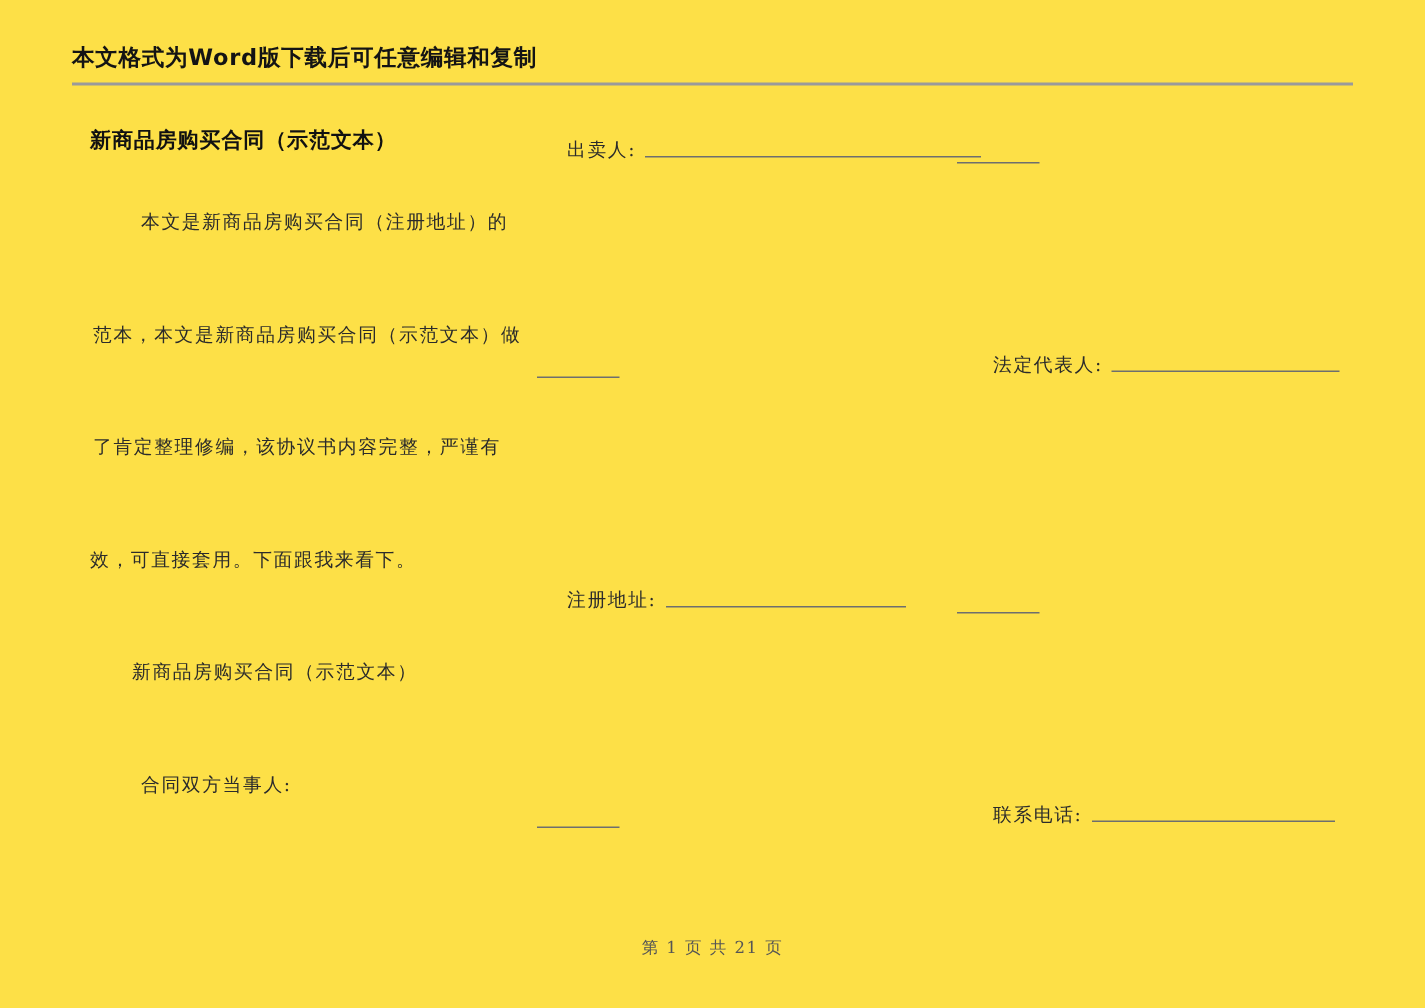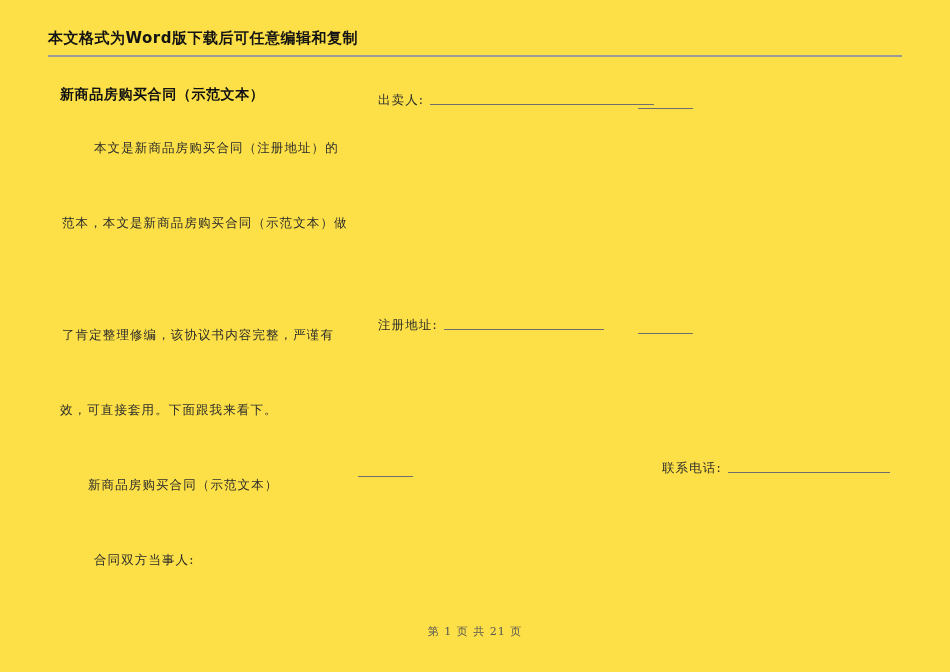--- a/index.html
+++ b/index.html
@@ -77,21 +77,21 @@
   }
   .body-line {
     font-size: 12.5px;
     letter-spacing: 1.1px;
     color: #2b2b2b;
     height: 75px;
     line-height: 20px;
   }
   .body-line.indent-1 { padding-left: 46px; }
   .body-line.indent-2 { padding-left: 14px; }
-  .body-line.indent-3 { padding-left: 14px; margin-top: 37px; }
+  .body-line.indent-3 { padding-left: 14px; }
   .body-line.indent-4 { padding-left: 12px; }
   .body-line.indent-5 { padding-left: 40px; }
   .body-line.indent-6 { padding-left: 46px; }
 
   
   .field-row {
     position: relative;
     height: 75px;
   }
   .field {
@@ -162,20 +162,27 @@
   <div class="col-right">
 
     <div class="field-row">
       <div class="field" style="left:28px; top:10px;">
         <span class="field-label">出卖人:</span>
         <span class="rule" style="width:224px;"></span>
       </div>
       <div class="stub" style="left:288px; top:26px; width:55px;"></div>
     </div>
 
+    <div class="field-row">
+      <div class="stub" style="left:8px; top:94px; width:55px;"></div>
+      <div class="field" style="left:312px; top:78px;">
+        <span class="field-label">法定代表人:</span>
+        <span class="rule" style="width:152px;"></span>
+      </div>
+    </div>
 
     <div class="field-row">
       <div class="field" style="left:28px; top:160px;">
         <span class="field-label">注册地址:</span>
         <span class="rule" style="width:160px;"></span>
       </div>
       <div class="stub" style="left:288px; top:176px; width:55px;"></div>
     </div>
 
     <div class="field-row">

